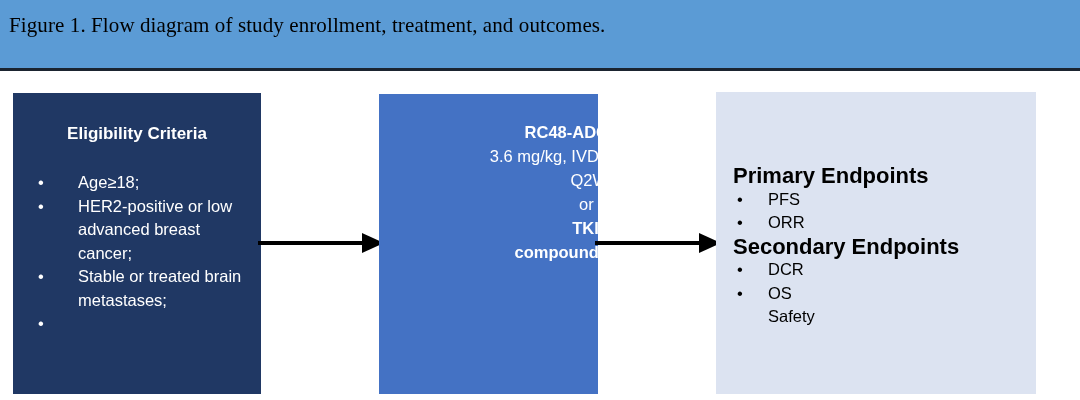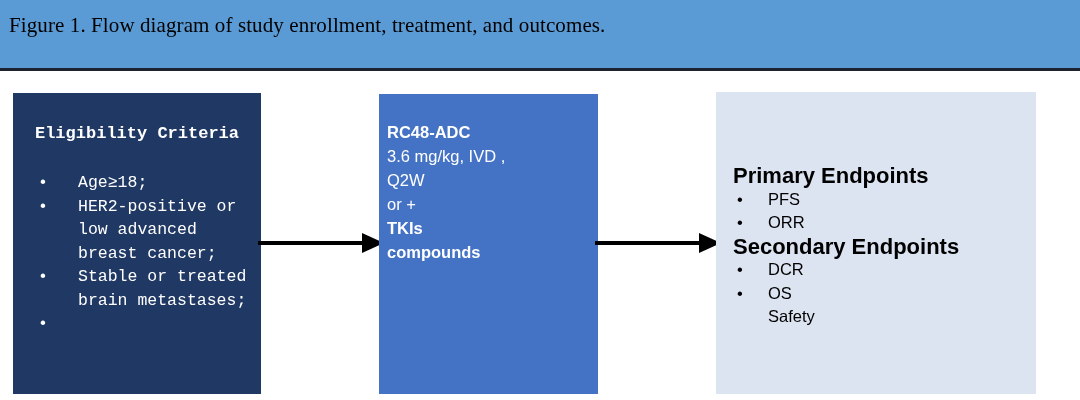--- a/index.html
+++ b/index.html
@@ -60,21 +60,20 @@
     box-sizing: border-box;
   }
 
   
   #box-eligibility {
     left: 13px;
     top: 22px;
     width: 248px;
     height: 301px;
     background: #203864;
-    font-family: Liberation Mono, monospace;
   }
   #box-eligibility .box-title {
     position: absolute;
     left: 0;
     top: 31px;
     width: 248px;
     text-align: center;
     font-size: 17px;
     font-weight: bold;
     color: #FFFFFF;
@@ -107,24 +106,24 @@
   
   #box-treatment {
     left: 379px;
     top: 23px;
     width: 219px;
     height: 300px;
     background: #4472C4;
   }
   #treatment-lines {
     position: absolute;
-    left: 8px;
+    left: 22px;
     top: 26px;
     width: 207px;
-    text-align: left;
+    text-align: right;
   }
   #treatment-lines .tline {
     font-size: 16.5px;
     line-height: 24px;
     color: #FFFFFF;
   }
   #treatment-lines .tline.bold {
     font-weight: bold;
   }
 

